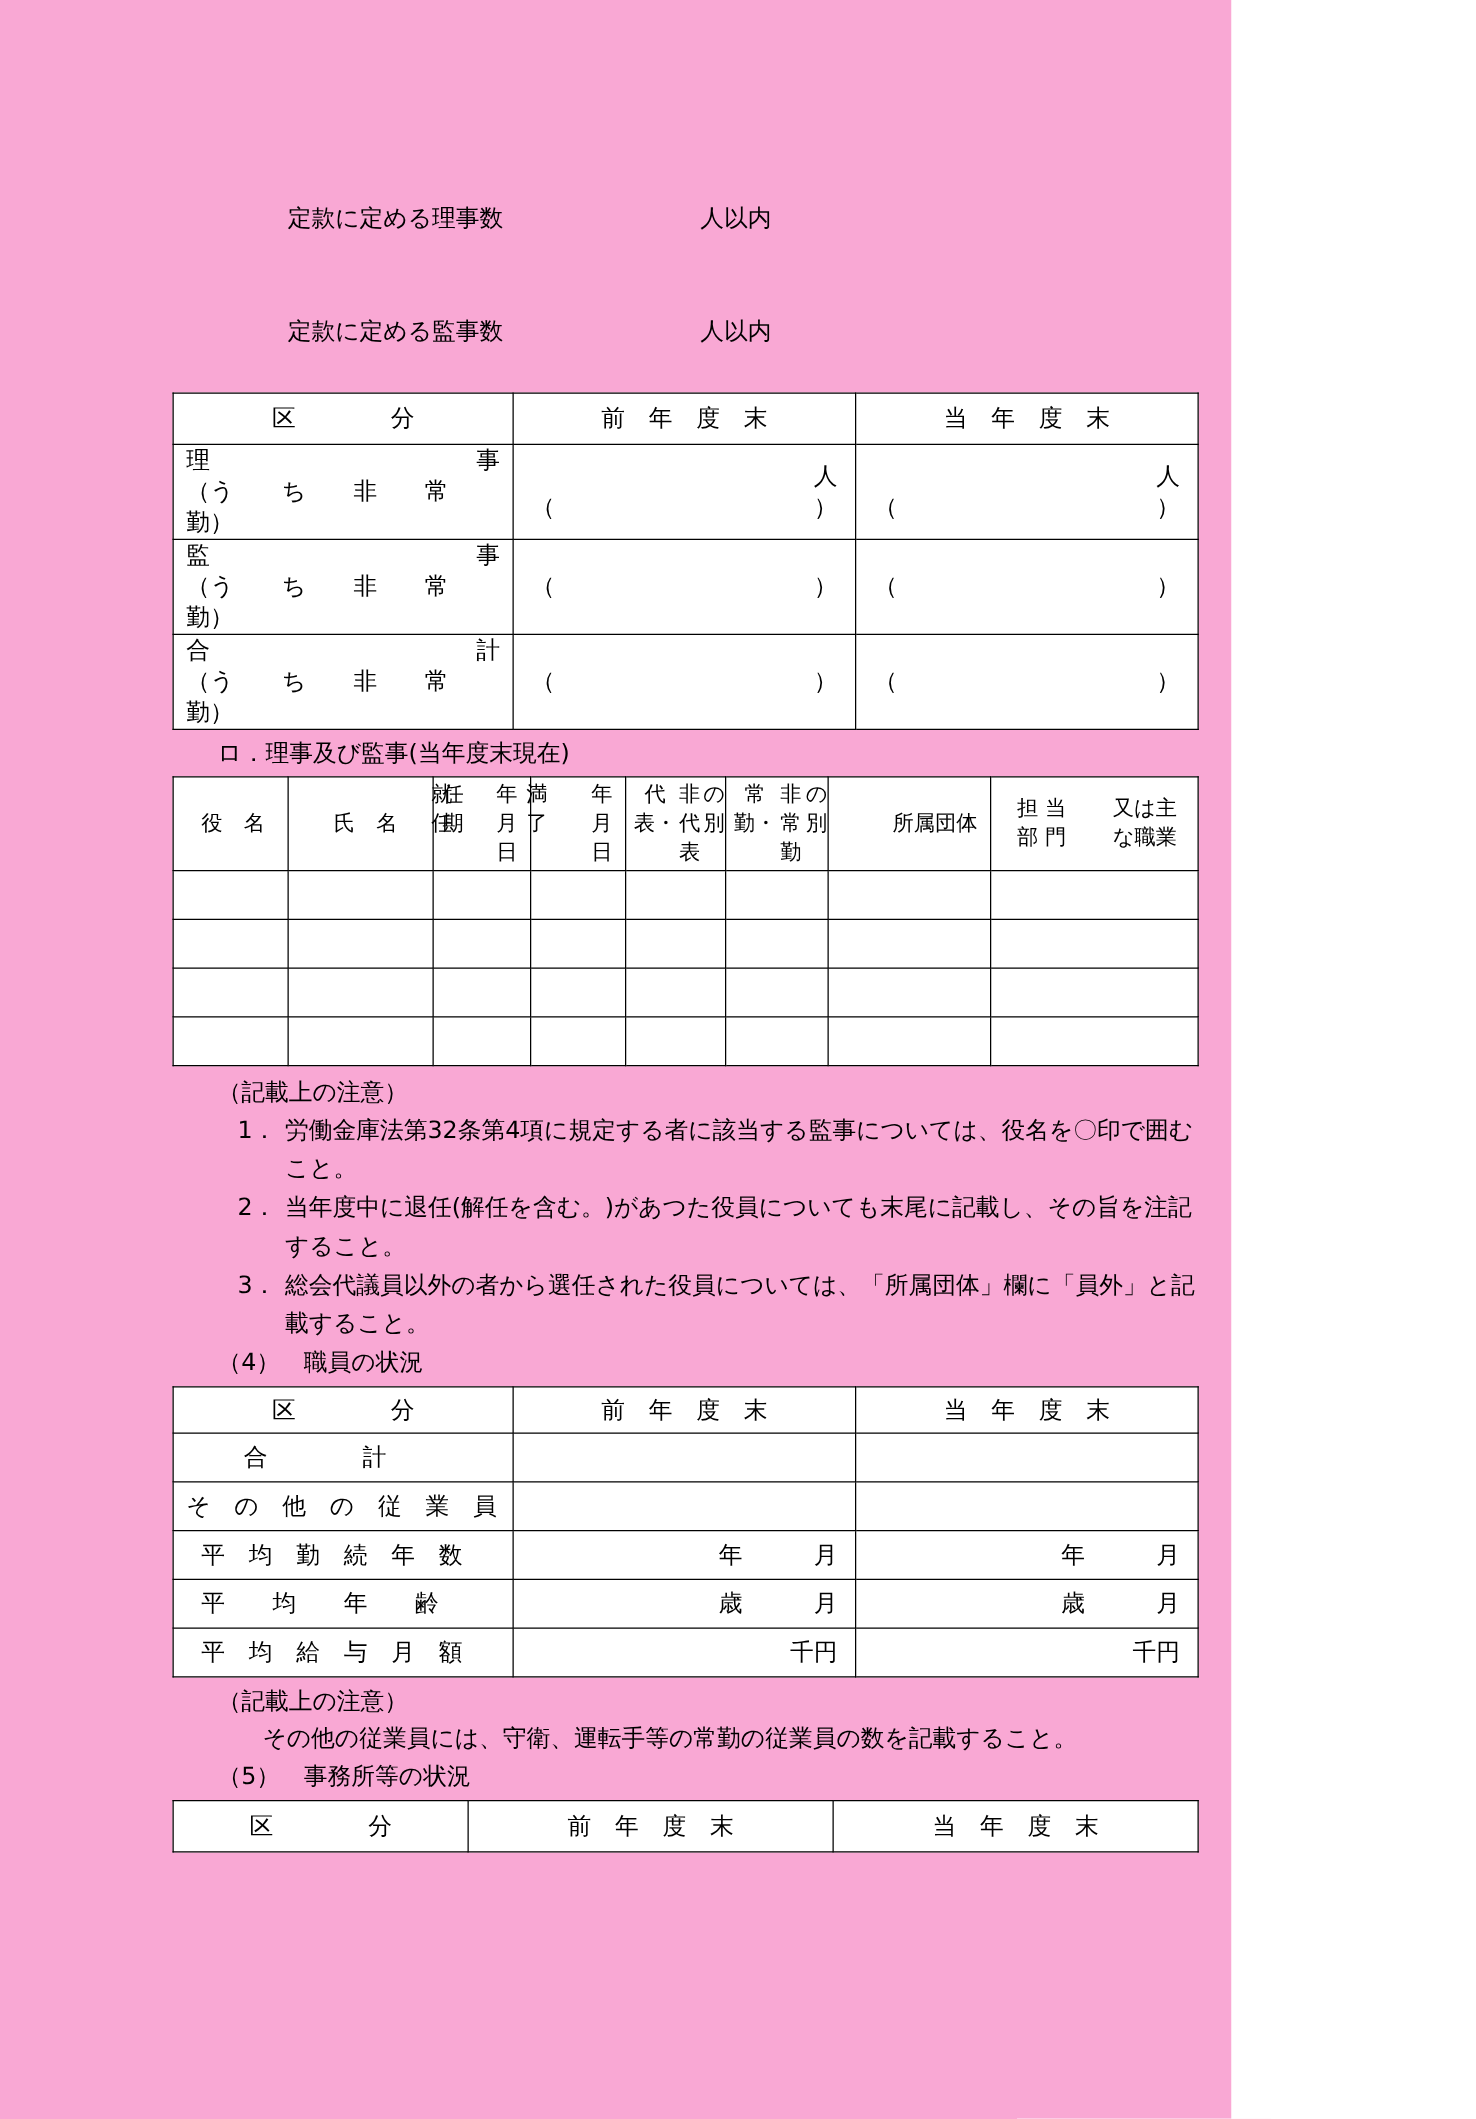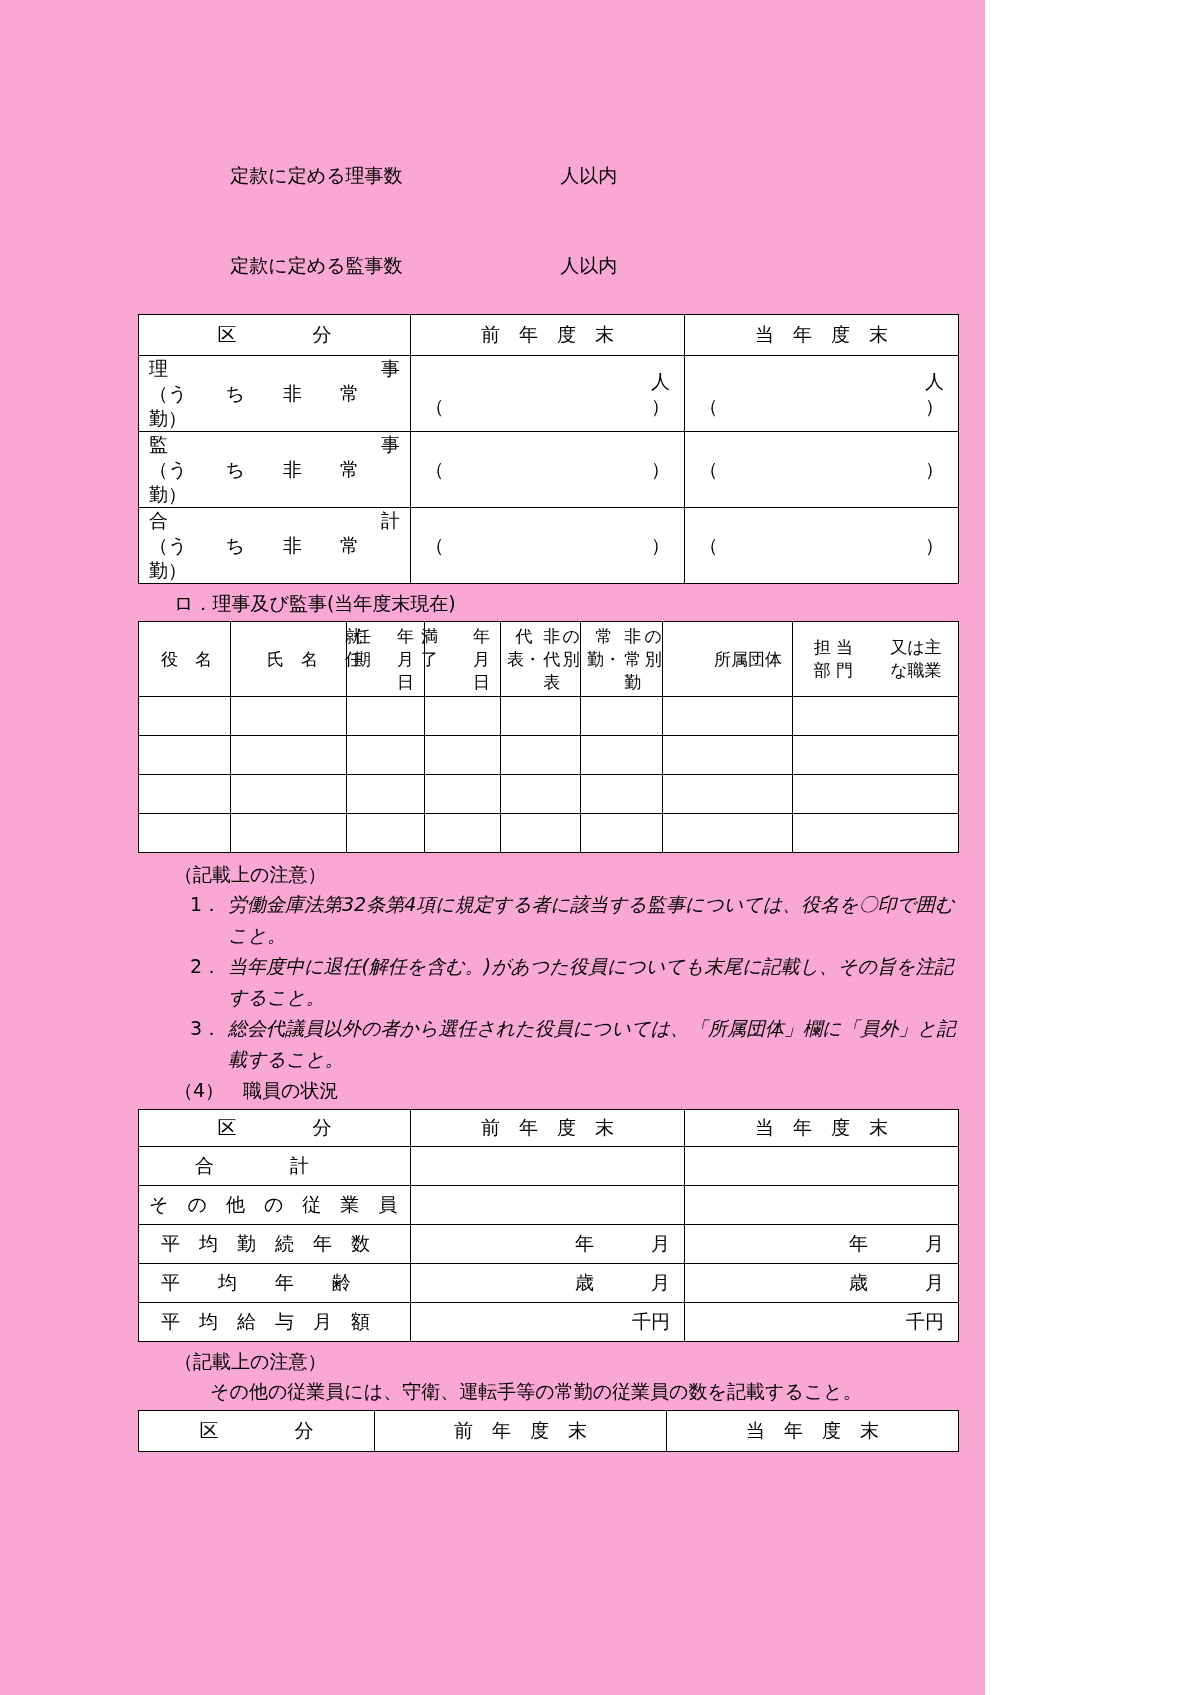--- a/index.html
+++ b/index.html
@@ -29,21 +29,21 @@
   }
   .indent1 { padding-left:56px; }
   .indent2 { padding-left:36px; }
   .indent3 { padding-left:72px; }
   .hang {
     display:flex;
     font-size:19px;
     line-height:31px;
   }
   .hang .num { width:38px; flex:none; text-align:left; }
-  .hang .txt { flex:1;font-style:italic; }
+  .hang .txt { flex:1; }
   .spread {
     display:inline-flex;
     justify-content:space-between;
   }
   
   table {
     border-collapse:collapse;
     table-layout:fixed;
     font-size:19px;
     background:#fff;
@@ -447,20 +447,21 @@
           <td>
               <div class="unit-cell">千円</div>
             </td>
         </tr>
       </tbody>
     </table>
 
     <div class="line indent2" style="margin-top:4px">（記載上の注意）</div>
     <div class="line indent3">その他の従業員には、守衛、運転手等の常勤の従業員の数を記載すること。</div>
 
+    <div class="line indent2">（5）　事務所等の状況</div>
 
     <table class="tbl-d">
       <colgroup>
           <col style="width:236px">
           <col style="width:292px">
           <col style="width:292px">
         </colgroup>
       <tbody>
         <tr>
           <td class="cell-center">区　　　　分</td>

